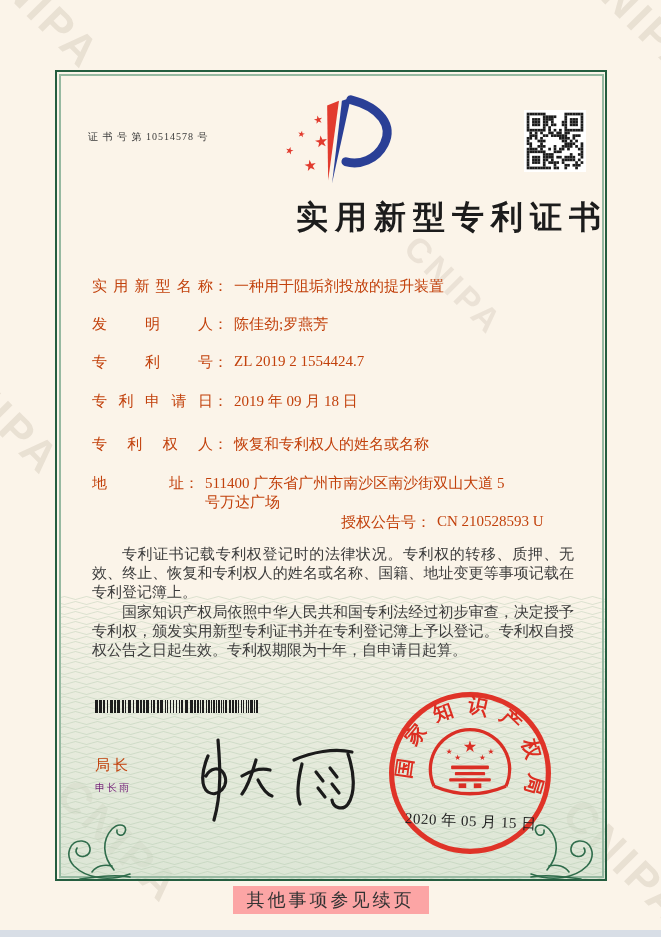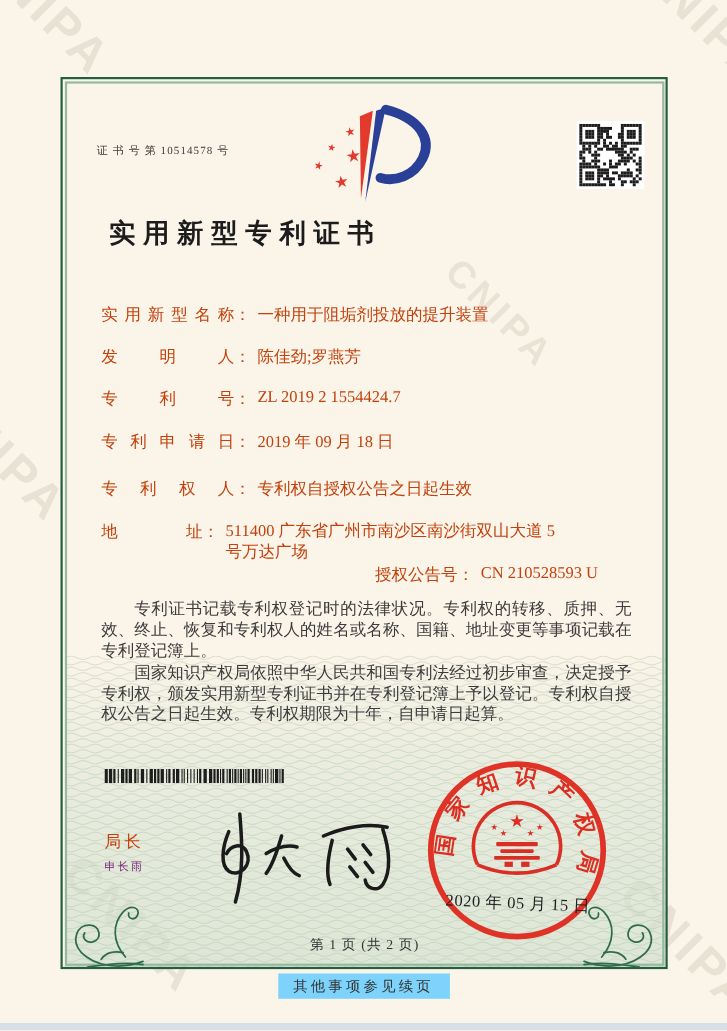--- a/index.html
+++ b/index.html
@@ -32,22 +32,22 @@
     position:absolute; left:1.5px; top:1.5px; right:1.5px; bottom:1.5px;
     border:2px solid #96b9a1;
   }
   .cert-no{
     position:absolute; left:88px; top:110px;
     font-size:10px; color:#3a3a3a; letter-spacing:1px;margin-top:20px;
   }
   #logo{position:absolute; left:273px; top:93px;}
   #qr{position:absolute; left:524px; top:110px; width:62px; height:62px;}
   .title{
-    position:absolute; left:55px; top:196px; width:553px; text-align:left;
-    font-size:24px; font-weight:bold; color:#1c1c1c; letter-spacing:7px;margin-left:44px;
+    position:absolute; left:55px; top:196px; width:553px; text-align:right;
+    font-size:32px; font-weight:bold; color:#1c1c1c; letter-spacing:7px;
   }
   
   .row{position:absolute; left:92px; font-size:15px; color:#c2410c; white-space:nowrap;}
   .lbl{display:inline-block; text-align:justify; text-align-last:justify; vertical-align:top;}
   .lbl.w{width:121px}
   .lbl.m{width:92px}
   .lbl.s{width:75px}
   .colon{margin-right:2px;}
   .val{margin-left:4px; vertical-align:top;}
   .val.addr{display:inline-block; width:308px; white-space:normal; line-height:18.5px;}
@@ -69,21 +69,21 @@
     position:absolute; left:405px; top:812px; font-size:15px; color:#1f1f1f;
     letter-spacing:0.5px; transform:rotate(2.5deg); white-space:nowrap;
   }
   
   .pageno{
     position:absolute; left:55px; top:851px; width:553px; text-align:center;
     font-size:12.5px; color:#333; letter-spacing:1px;
   }
   .note{position:absolute; left:0; top:888px; width:661px; text-align:center;}
   .note span{
-    background:#7dd3fc; padding:4px 14px; font-size:13px; color:#333; letter-spacing:3px;
+    background:#fca5a5; padding:4px 14px; font-size:18px; color:#333; letter-spacing:3px;
   }
   .ornament{position:absolute; top:820px;}
   .ornament.left{left:56px;}
   .ornament.right{left:530px; transform:scaleX(-1);}
   .bottom-strip{position:absolute; left:0; bottom:0; width:661px; height:7px; background:#d8dee6;}
 </style>
 </head>
 <body>
 
 <div id="page">
@@ -424,21 +424,21 @@
   <div class="row" style="top:315px">
     <span class="lbl w">发明人</span><span class="colon">：</span><span class="val">陈佳劲;罗燕芳</span>
   </div>
   <div class="row" style="top:353px">
     <span class="lbl w">专利号</span><span class="colon">：</span><span class="val">ZL 2019 2 1554424.7</span>
   </div>
   <div class="row" style="top:392px">
     <span class="lbl w">专利申请日</span><span class="colon">：</span><span class="val">2019 年 09 月 18 日</span>
   </div>
   <div class="row" style="top:435px">
-    <span class="lbl w">专利权人</span><span class="colon">：</span><span class="val">专利权自授权公告之日起生效</span>
+    <span class="lbl w">专利权人</span><span class="colon">：</span><span class="val">恢复和专利权人的姓名或名称</span>
   </div>
   <div class="row" style="top:474px">
     <span class="lbl m">地址</span><span class="colon">：</span><span class="val addr"><span>511400 广东省广州市南沙区南沙街双山大道 5 号万达广场</span></span>
   </div>
   <div class="row" style="top:513px; left:341px;">
     <span class="lbl s">授权公告号</span><span class="colon">：</span><span class="val">CN 210528593 U</span>
   </div>
 
   <div class="paras">
     <p>专利证书记载专利权登记时的法律状况。专利权的转移、质押、无效、终止、恢复和专利权人的姓名或名称、国籍、地址变更等事项记载在专利登记簿上。</p>
@@ -558,19 +558,18 @@
   </svg>
   <svg class="ornament right" width="75" height="62" viewBox="0 0 75 62">
     <g stroke="#2f6c4b" stroke-width="1.6" fill="none" stroke-linecap="round">
       <path d="M74 54 C 52 62 30 58 18 46 C 8 35 14 20 26 21 C 35 22 37 33 29 36 C 23 38 18 33 21 28"></path>
       <path d="M58 50 C 46 36 46 20 56 9 C 63 2 72 5 69 12 C 67 17 60 16 61 10"></path>
       <path d="M36 52 C 40 46 48 44 56 46"></path>
       <path d="M74 57 C 58 54 40 57 24 59"></path>
     </g>
   </svg>
 
-  <div class="pageno">第 1 页 (共 2 页)</div>
   <div class="note">
     <span>其他事项参见续页</span>
   </div>
 
   <div class="bottom-strip"></div>
 </div>
 
 </body></html>

